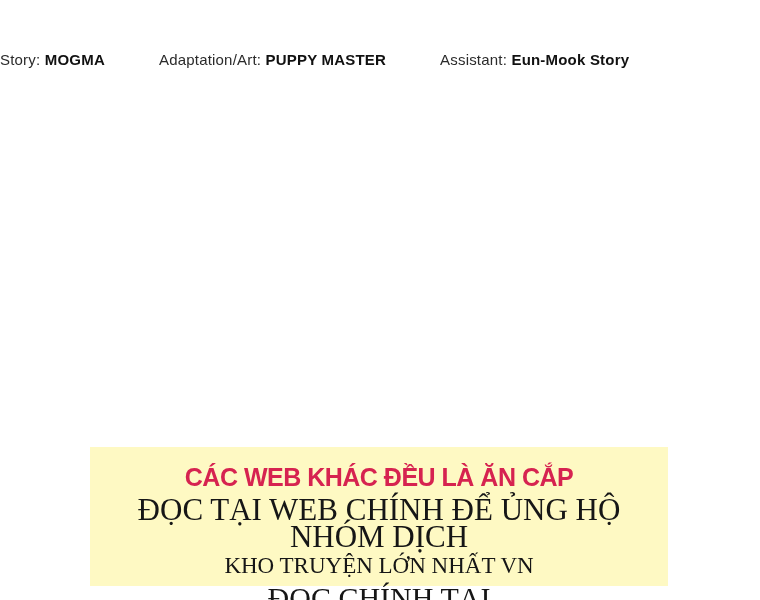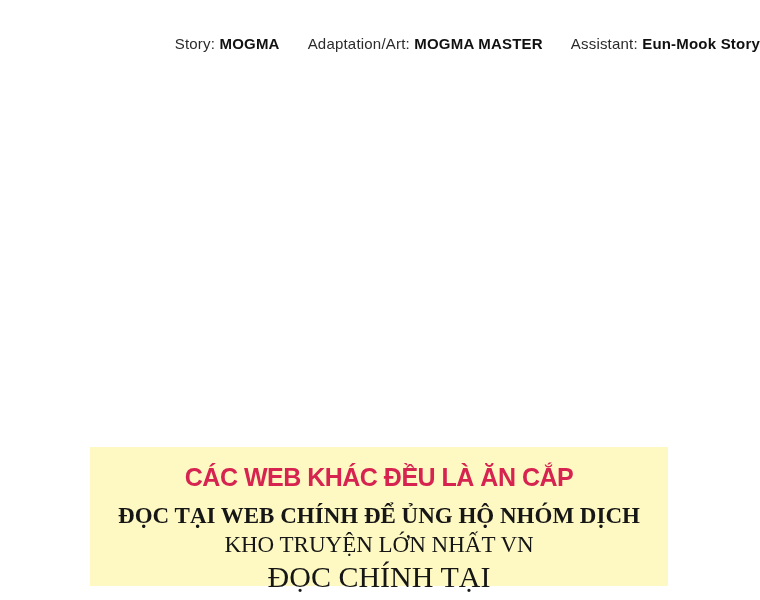--- a/index.html
+++ b/index.html
@@ -11,26 +11,26 @@
     height: 600px;
     background: #ffffff;
     position: relative;
     overflow: hidden;
     font-family: "Liberation Sans", sans-serif;
   }
 
   
   .credits-row {
     position: absolute;
-    top: 34px;
+    top: 50px;
     left: 0;
     width: 100%;
     display: flex;
-    justify-content: flex-end;
-    gap: 28px;
+    justify-content: flex-start;
+    gap: 54px;
     font-size: 15px;
     line-height: 19px;
     color: #222222;
     letter-spacing: 0.2px;
     white-space: nowrap;
   }
   .credit-item .credit-label {
     font-weight: 400;
     color: #2b2b2b;
   }
@@ -51,24 +51,24 @@
   }
   .notice-headline {
     margin: 17px 0 0 0;
     font-family: "Liberation Sans", sans-serif;
     font-weight: 700;
     font-size: 25px;
     line-height: 27px;
     letter-spacing: -0.5px;
   }
   .notice-line2 {
-    margin: 11px 0 0 0;
+    margin: 5px 0 0 0;
     font-family: "Liberation Serif", serif;
-    font-weight: 700;
-    font-size: 23px;
+    font-weight: 400;
+    font-size: 31px;
     line-height: 27px;
     color: #161616;
   }
   .notice-line3 {
     margin: 3px 0 0 0;
     font-family: "Liberation Serif", serif;
     font-weight: 400;
     font-size: 23px;
     line-height: 26px;
     color: #161616;
@@ -85,21 +85,21 @@
 </head>
 <body>
 
 <div class="credits-row">
   <span class="credit-item">
     <span class="credit-label">Story:</span>
     <span class="credit-value">MOGMA</span>
   </span>
   <span class="credit-item">
     <span class="credit-label">Adaptation/Art:</span>
-    <span class="credit-value">MOGMA MASTER</span>
+    <span class="credit-value">PUPPY MASTER</span>
   </span>
   <span class="credit-item">
     <span class="credit-label">Assistant:</span>
     <span class="credit-value">Eun-Mook Story</span>
   </span>
 </div>
 
 <div class="notice-panel">
   <div class="notice-headline" style="color: rgb(214, 35, 80);">CÁC WEB KHÁC ĐỀU LÀ ĂN CẮP</div>
   <div class="notice-line2">ĐỌC TẠI WEB CHÍNH ĐỂ ỦNG HỘ NHÓM DỊCH</div>

